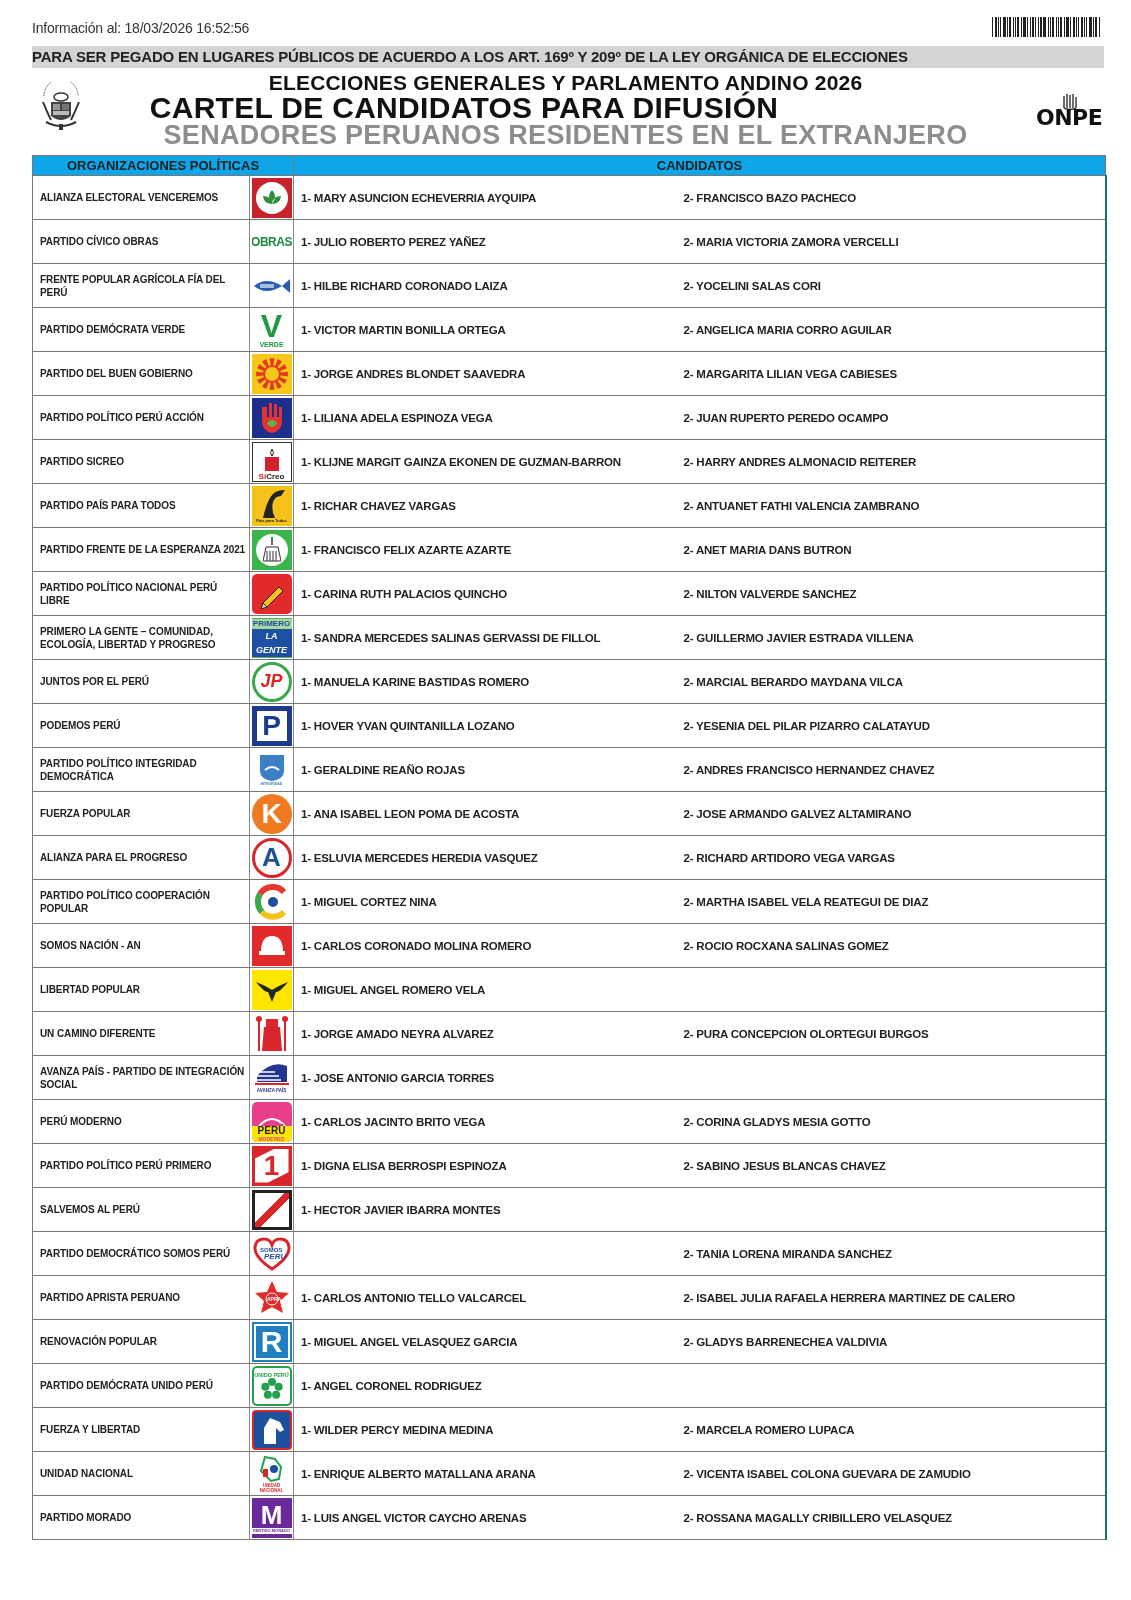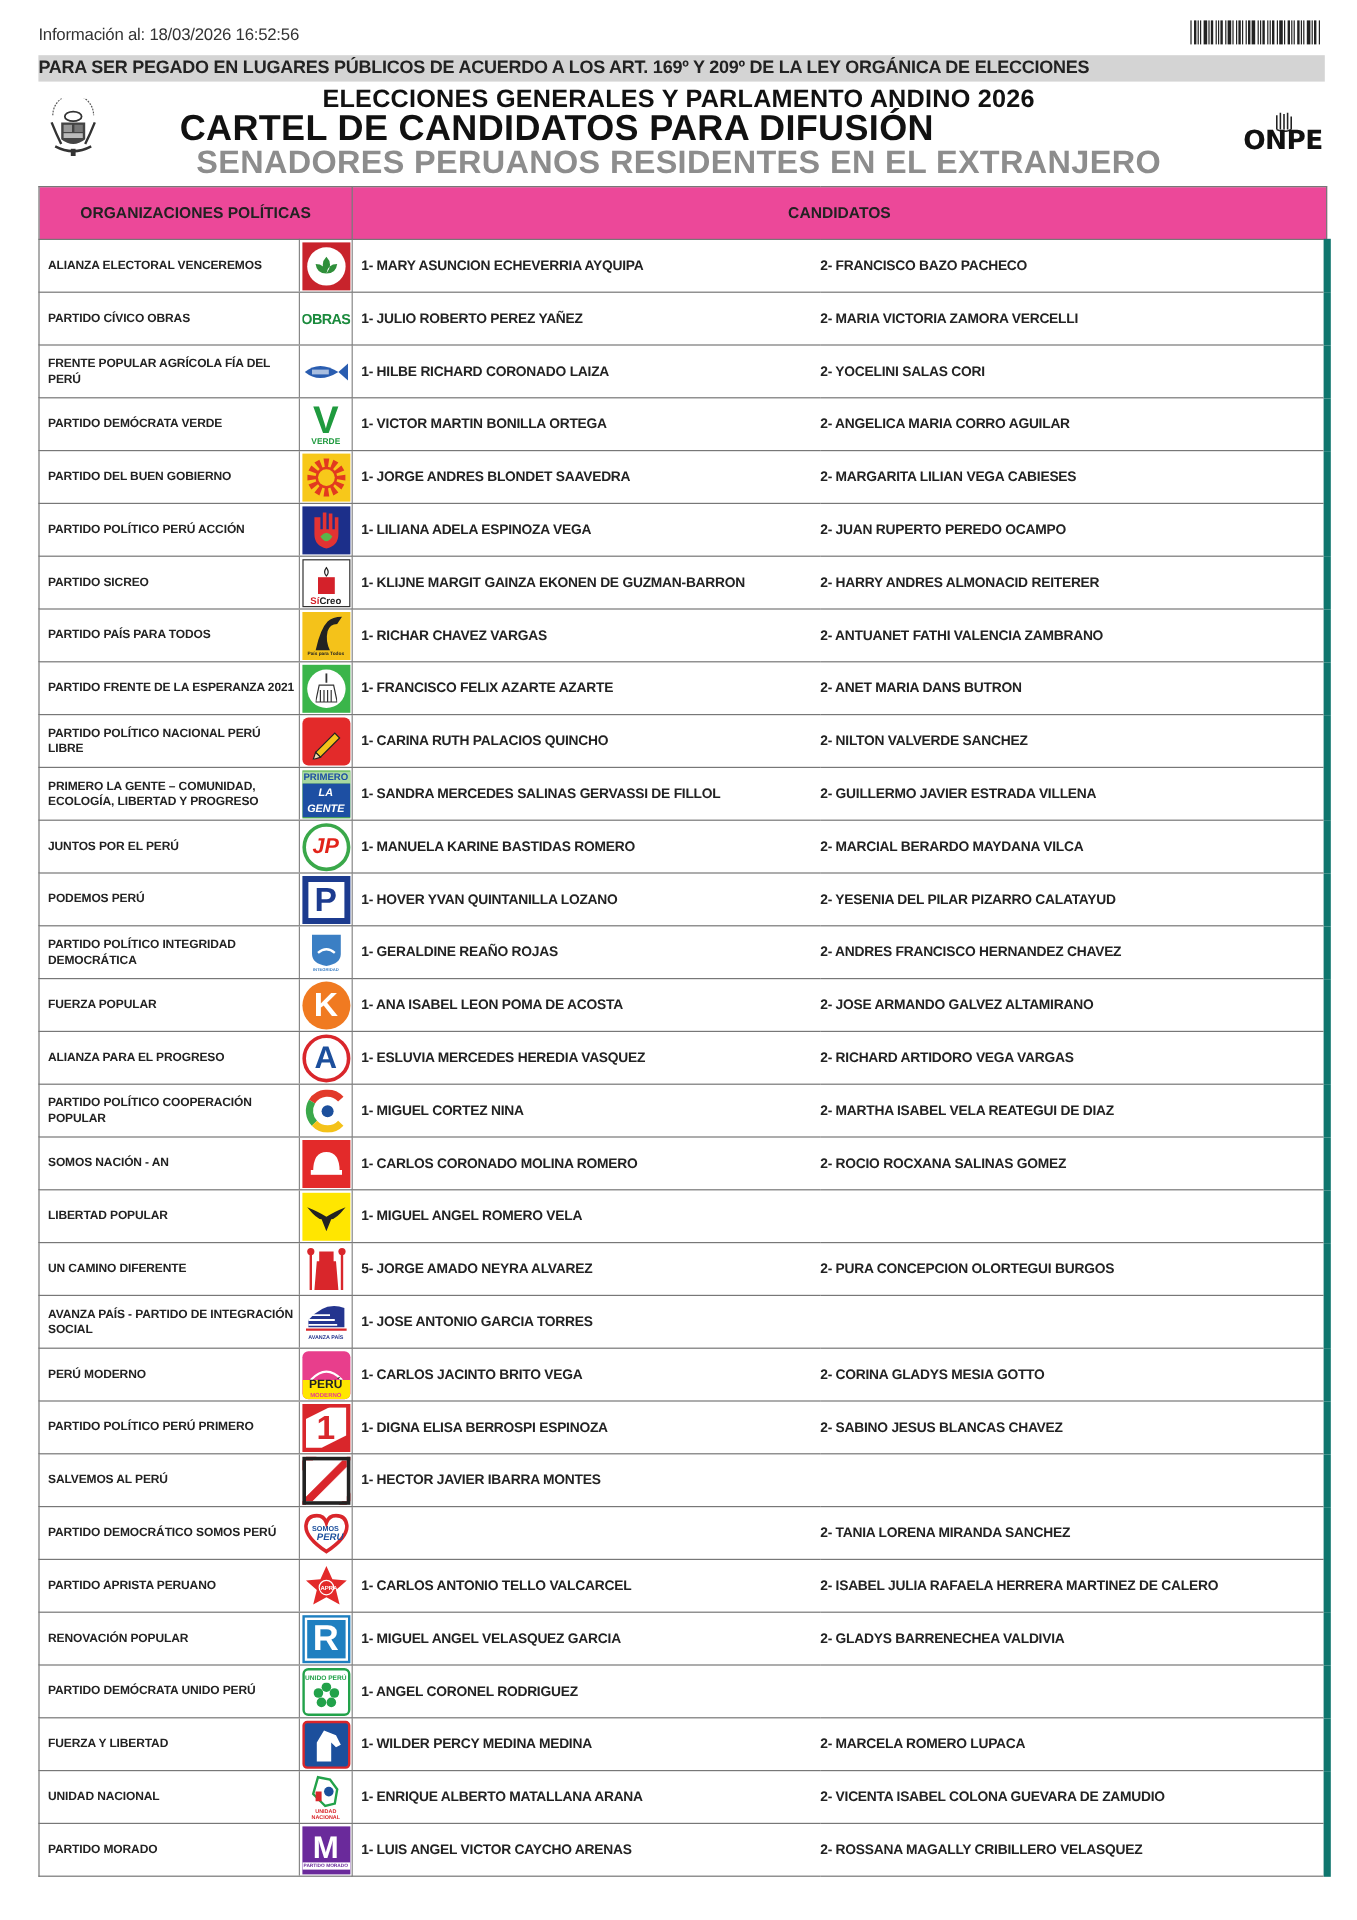--- a/index.html
+++ b/index.html
@@ -20,28 +20,28 @@
     .title3 { position: absolute; left: 0; width: 1131px; top: 120px; text-align: center; font-weight: bold; font-size: 27px; color: #8d8d8d; letter-spacing: 0.3px; }
     .coat { position: absolute; left: 38px; top: 82px; width: 46px; height: 50px; }
     .onpe { position: absolute; left: 1036px; top: 90px; width: 70px; height: 40px; }
     .onpe .txt { position: absolute; left: 0; bottom: 0; width: 70px; text-align: left; font-weight: 900; font-size: 22px; color: #111; letter-spacing: -0.5px; font-family: "DejaVu Sans", sans-serif; }
 
     table.cartel {
       position: absolute; left: 32px; top: 155px; width: 1073px;
       border-collapse: collapse; table-layout: fixed;
     }
     table.cartel th {
-      background: #ec4899; font-size: 13px; font-weight: bold; height: 19px; padding: 12px;
+      background: #0ea5e9; font-size: 13px; font-weight: bold; height: 19px; padding: 0;
       border: 1px solid #777; color: #222;
     }
     table.cartel td { border-top: 1px solid #777; border-bottom: 1px solid #777; height: 43px; padding: 0; font-size: 11.5px; color: #222; vertical-align: middle; }
     td.org { border-left: 1px solid #777; padding-left: 7px !important; font-size: 10px !important; font-weight: bold; line-height: 13px; letter-spacing: -0.1px; }
     td.logo { border-left: 1px solid #888; border-right: 1px solid #888; text-align: center; }
     td.c1 { padding-left: 7px !important; font-weight: bold; letter-spacing: -0.2px; }
-    td.c2 { border-right: 6px solid #0f766e; font-weight: bold; letter-spacing: -0.2px; }
+    td.c2 { border-right: 2px solid #0f766e; font-weight: bold; letter-spacing: -0.2px; }
     .lg { width: 40px; height: 40px; margin: 0 auto; position: relative; display: flex; align-items: center; justify-content: center; font-weight: bold; box-sizing: border-box; overflow: hidden; }
   </style>
 </head>
 <body>
 
 <div class="info">Información al: 18/03/2026 16:52:56</div>
 <div class="barcode" id="barcode">
     <span style="width: 1px; margin-right: 2px;"></span>
     <span style="width: 2px; margin-right: 1px;"></span>
     <span style="width: 1px; margin-right: 1px;"></span>
@@ -367,21 +367,21 @@
       <td class="logo">
           <div class="lg">
             <svg width="34" height="38" viewBox="0 0 34 38">
               <path d="M11 4 h12 v8 h-12z M9 12 h16 l2 24 h-20z" fill="#d9262b"></path>
               <path d="M4 2 v34 M30 2 v34" stroke="#d9262b" stroke-width="2"></path>
               <circle cx="4" cy="4" r="3" fill="#d9262b"></circle>
               <circle cx="30" cy="4" r="3" fill="#d9262b"></circle>
             </svg>
           </div>
         </td>
-      <td class="c1">5- JORGE AMADO NEYRA ALVAREZ</td>
+      <td class="c1">1- JORGE AMADO NEYRA ALVAREZ</td>
       <td class="c2">2- PURA CONCEPCION OLORTEGUI BURGOS</td>
       </tr>
       <tr>
       <td class="org">AVANZA PAÍS - PARTIDO DE INTEGRACIÓN SOCIAL</td>
       <td class="logo">
           <div class="lg" style="flex-direction:column">
             <svg width="34" height="26" viewBox="0 0 34 26">
               <path d="M2 14 q14 -16 30 -10 v16 h-30z" fill="#24358f"></path>
               <path d="M2 10 h18 M2 14 h22 M2 18 h24" stroke="#fff" stroke-width="1.5"></path>
               <path d="M0 22 h34" stroke="#d9262b" stroke-width="2"></path>

